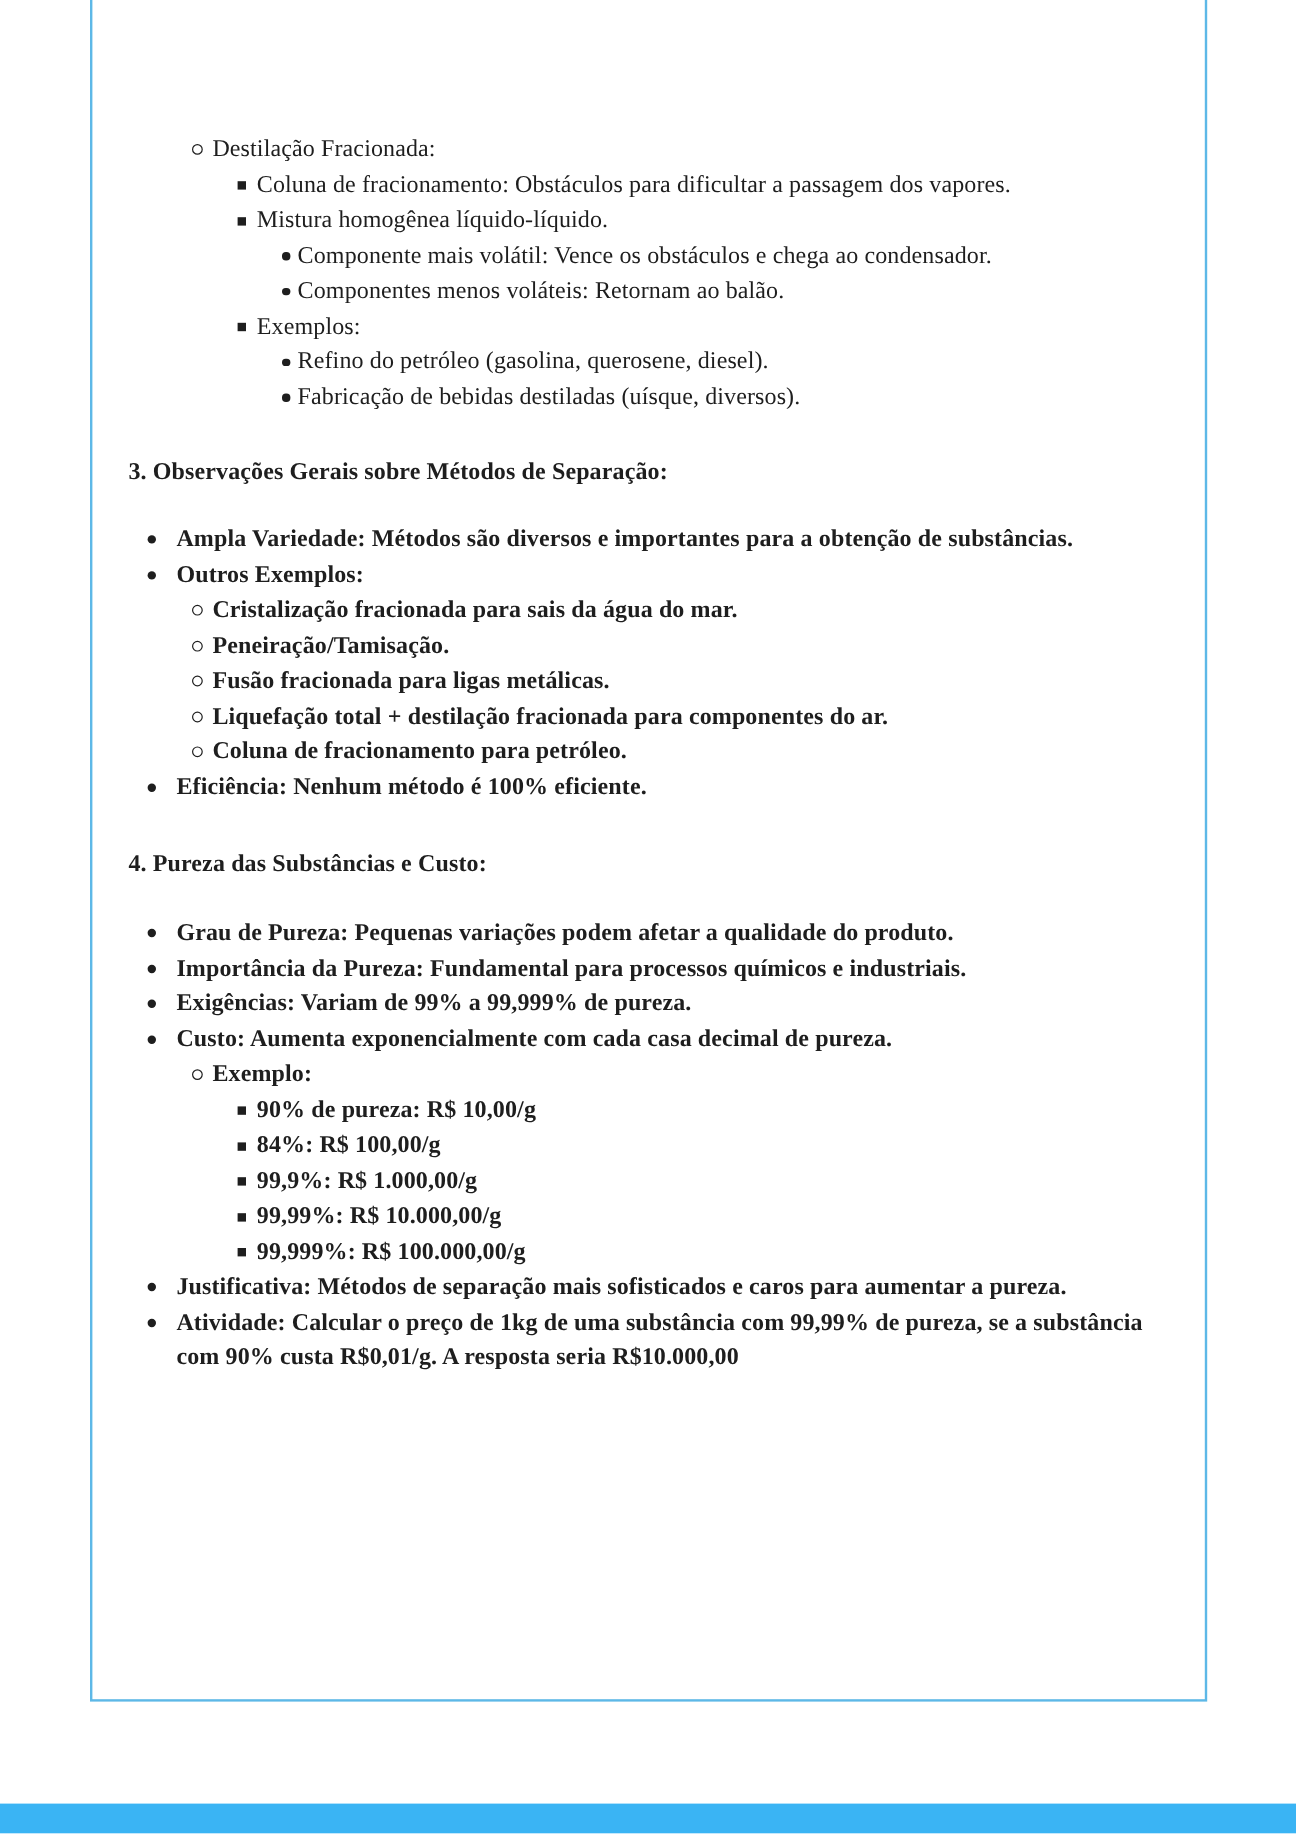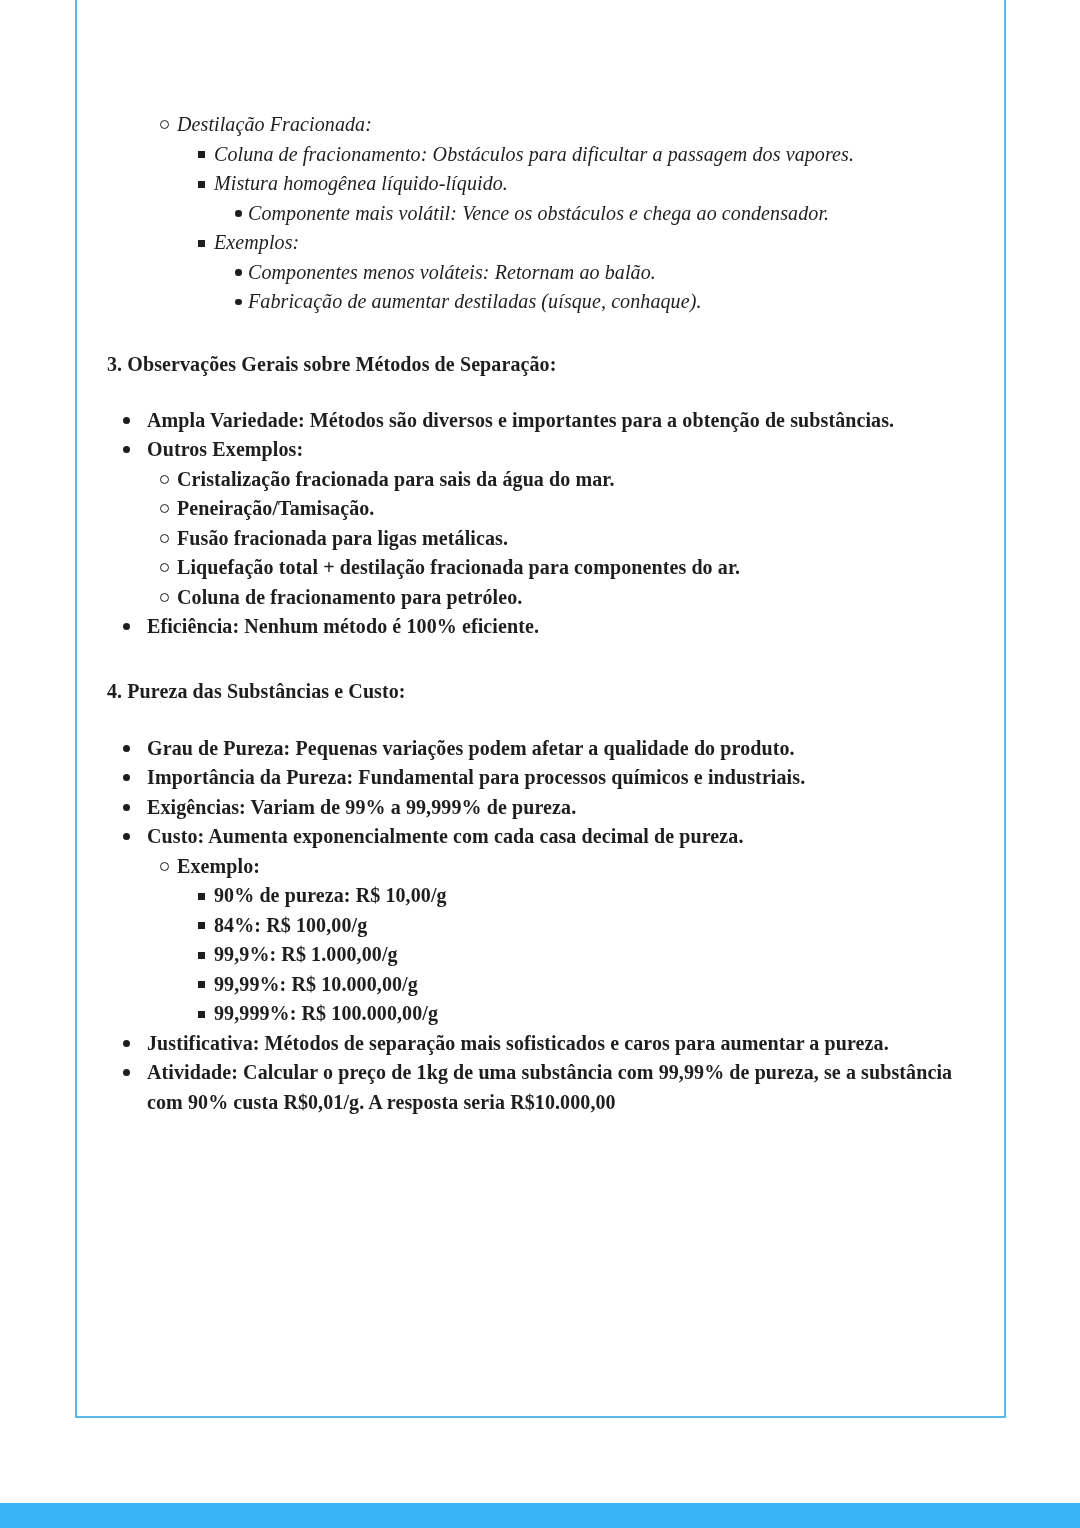--- a/index.html
+++ b/index.html
@@ -11,21 +11,21 @@
   html,body{width:1080px;height:1528px;background:#ffffff;overflow:hidden;}
   body{font-family:"Liberation Serif","DejaVu Serif",serif;color:var(--ink);position:relative;}
 
   .page{
     position:absolute;left:75px;top:-24px;width:931px;height:1442px;
     border:2px solid var(--border);background:#fff;
   }
   .content{
     position:absolute;left:30px;top:0;right:20px;
   }
-  .outline-block{margin-top:132px;font-style:italic;}
+  .outline-block{margin-top:132px;}
   .section-heading{
     font-weight:bold;font-size:20px;line-height:30px;margin-top:32px;
     letter-spacing:.1px;
   }
   .h4{margin-top:34px;}
   .list{margin-top:27px;font-weight:bold;}
   .list.s4{margin-top:28px;}
 
   .li{position:relative;font-size:20px;line-height:29.5px;letter-spacing:.1px;}
   .li .txt{display:block;}
@@ -68,31 +68,35 @@
           <span class="txt">Coluna de fracionamento: Obstáculos para dificultar a passagem dos vapores.</span>
         </div>
       <div class="li lvl-square">
           <span class="bullet b-square"></span>
           <span class="txt">Mistura homogênea líquido-líquido.</span>
         </div>
       <div class="li lvl-dot">
           <span class="bullet b-dot"></span>
           <span class="txt">Componente mais volátil: Vence os obstáculos e chega ao condensador.</span>
         </div>
+      <div class="li lvl-dot">
+          <span class="bullet b-dot"></span>
+          <span class="txt">Componentes menos voláteis: Retornam ao balão.</span>
+        </div>
       <div class="li lvl-square">
           <span class="bullet b-square"></span>
           <span class="txt">Exemplos:</span>
         </div>
       <div class="li lvl-dot">
           <span class="bullet b-dot"></span>
-          <span class="txt">Componentes menos voláteis: Retornam ao balão.</span>
+          <span class="txt">Refino do petróleo (gasolina, querosene, diesel).</span>
         </div>
       <div class="li lvl-dot">
           <span class="bullet b-dot"></span>
-          <span class="txt">Fabricação de aumentar destiladas (uísque, conhaque).</span>
+          <span class="txt">Fabricação de bebidas destiladas (uísque, diversos).</span>
         </div>
     </div>
 
     <div class="section-heading">3. Observações Gerais sobre Métodos de Separação:</div>
     <div class="list s3">
       <div class="li lvl-disc">
           <span class="bullet b-disc"></span>
           <span class="txt">Ampla Variedade: Métodos são diversos e importantes para a obtenção de substâncias.</span>
         </div>
       <div class="li lvl-disc">

